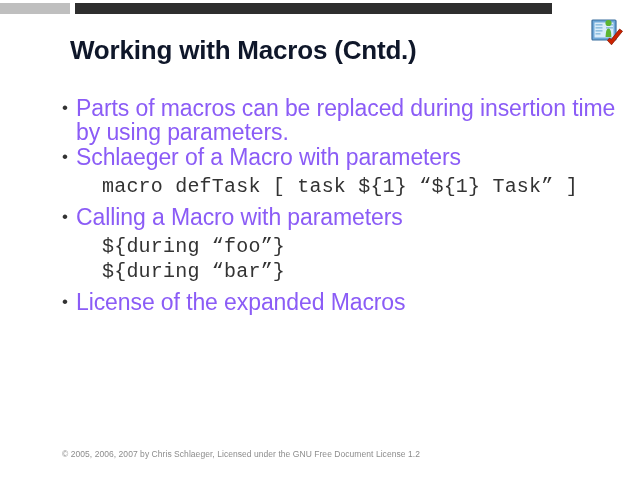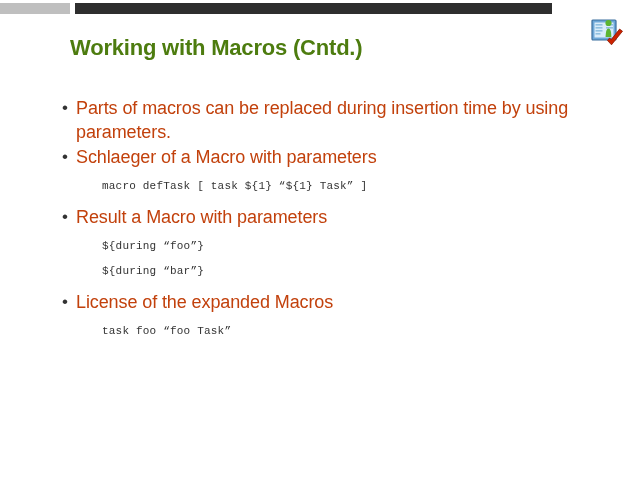--- a/index.html
+++ b/index.html
@@ -49,23 +49,23 @@
     width: 34px;
     height: 28px;
   }
 
   
   .title {
     position: absolute;
     left: 70px;
     top: 36px;
     width: 520px;
-    font-size: 22px;
+    font-size: 26px;
     font-weight: bold;
-    color: #4d7c0f;
+    color: #0f172a;
     letter-spacing: -0.2px;
     line-height: 1.1;
     white-space: nowrap;
   }
 
   
   .content {
     position: absolute;
     left: 58px;
     top: 96px;
@@ -82,29 +82,29 @@
     width: 18px;
     font-size: 17px;
     line-height: 24px;
     color: #333333;
     text-align: left;
     padding-left: 4px;
     box-sizing: border-box;
   }
   .bullet-text {
     flex: 1 1 auto;
-    font-size: 18px;
+    font-size: 23px;
     line-height: 24px;
-    color: #c2410c;
+    color: #8b5cf6;
     letter-spacing: -0.1px;
   }
 
   .code-line {
     font-family: "Liberation Mono", "DejaVu Sans Mono", monospace;
-    font-size: 11px;
+    font-size: 20px;
     line-height: 25px;
     color: #333333;
     margin-left: 44px;
     white-space: pre;
     letter-spacing: 0.2px;
   }
 
   .gap-sm { height: 4px; }
   .gap-md { height: 6px; }
 
@@ -157,32 +157,32 @@
       <span class="bullet-dot">•</span>
       <span class="bullet-text">Schlaeger of a Macro with parameters</span>
     </div>
 
     <div class="gap-sm"></div>
     <div class="code-line">macro defTask [ task ${1} “${1} Task” ]</div>
     <div class="gap-md"></div>
 
     <div class="bullet-row">
       <span class="bullet-dot">•</span>
-      <span class="bullet-text">Result a Macro with parameters</span>
+      <span class="bullet-text">Calling a Macro with parameters</span>
     </div>
 
     <div class="gap-sm"></div>
     <div class="code-line">${during “foo”}</div>
     <div class="code-line">${during “bar”}</div>
     <div class="gap-md"></div>
 
     <div class="bullet-row">
       <span class="bullet-dot">•</span>
       <span class="bullet-text">License of the expanded Macros</span>
     </div>
 
     <div class="gap-sm"></div>
-    <div class="code-line">task foo “foo Task”</div>
 
   </div>
 
+  <div class="footer">© 2005, 2006, 2007 by Chris Schlaeger, Licensed under the GNU Free Document License 1.2</div>
 
 </div>
 
 </body></html>

